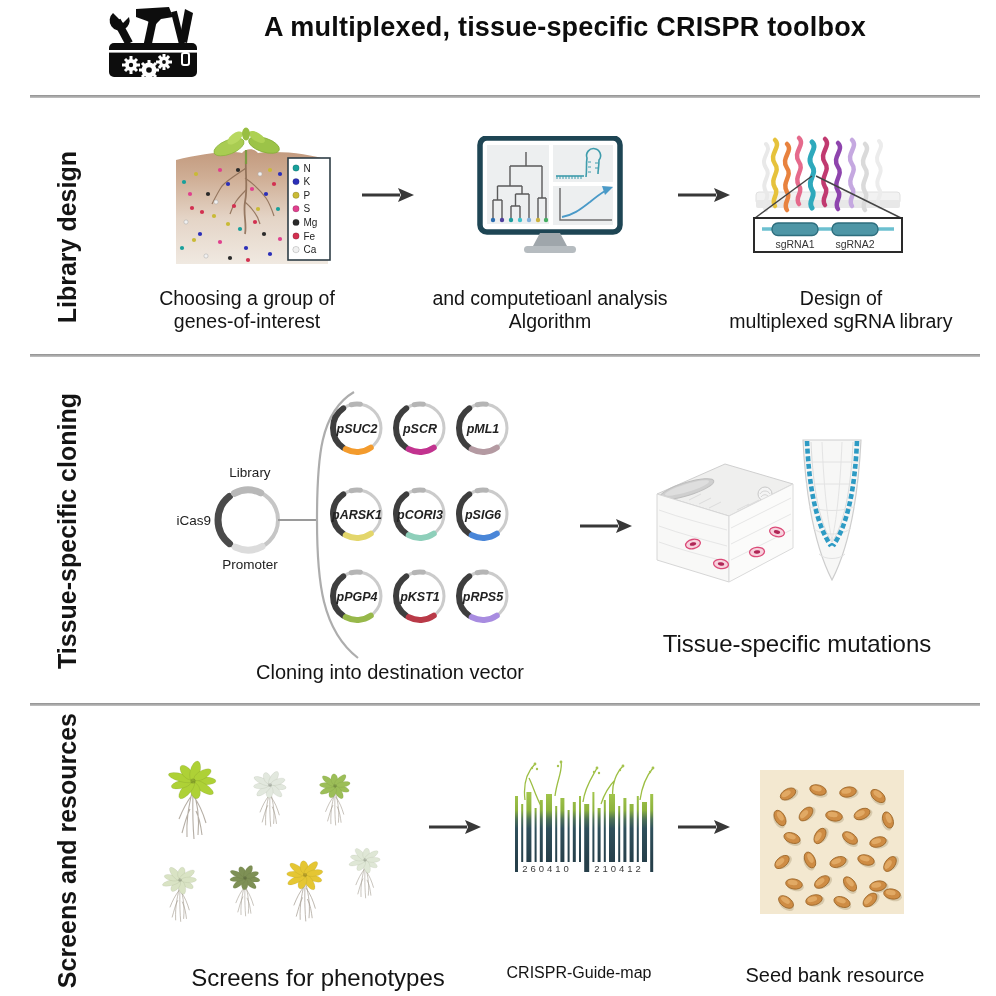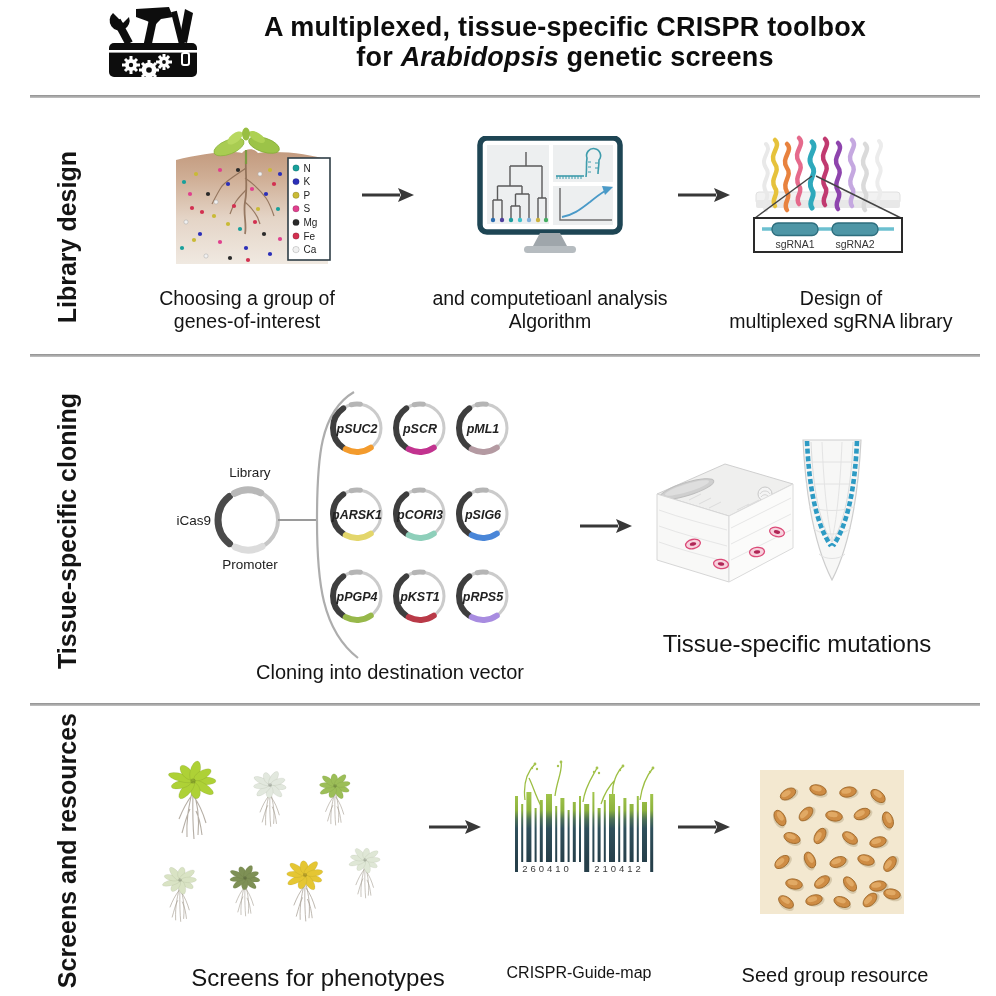--- a/index.html
+++ b/index.html
@@ -50,21 +50,20 @@
         <circle cx="28" cy="62" r="2.2" fill="#0d0d0d"></circle>
       <circle cx="46" cy="67" r="7.5" fill="#fff"></circle>
         <circle cx="46" cy="67" r="2.8" fill="#0d0d0d"></circle>
       <circle cx="61" cy="59" r="5" fill="#fff"></circle>
         <circle cx="61" cy="59" r="1.9" fill="#0d0d0d"></circle>
     </g>
   </svg>
 
   <div class="title">
     <div>A multiplexed, tissue-specific CRISPR toolbox</div>
-    <div><span>for </span><span class="it">Arabidopsis</span><span> genetic screens</span></div>
   </div>
 
   <div class="divider" style="top:95px"></div>
   <div class="divider" style="top:354px"></div>
   <div class="divider" style="top:703px"></div>
 
   <div class="vlabel" style="top:120px;height:235px">
     <span>Library design</span>
     </div>
   <div class="vlabel" style="top:372px;height:318px">
@@ -824,16 +823,16 @@
           <ellipse cx="-1.5" cy="-1.2" rx="5" ry="2.6" fill="#e4ae6a" opacity="0.85"></ellipse>
         </g>
         <g transform="translate(132,124) rotate(10)">
           <ellipse cx="1.8" cy="1.8" rx="8.6" ry="5.1" fill="rgba(120,90,40,0.22)"></ellipse>
           <ellipse rx="8.4" ry="5" fill="#ce8c44" stroke="#9a6426" stroke-width="0.8"></ellipse>
           <ellipse cx="-1.5" cy="-1.2" rx="5" ry="2.6" fill="#e4ae6a" opacity="0.85"></ellipse>
         </g>
       </g>
   </svg>
   <div class="caption" style="left:710px;top:956px;width:250px;font-size:20px">
-    <div>Seed group resource</div>
+    <div>Seed bank resource</div>
   </div>
 
 </div>
 
 </body></html>

